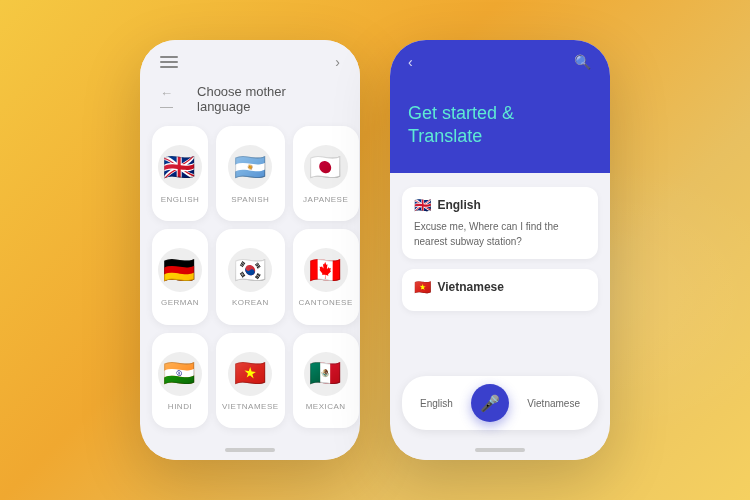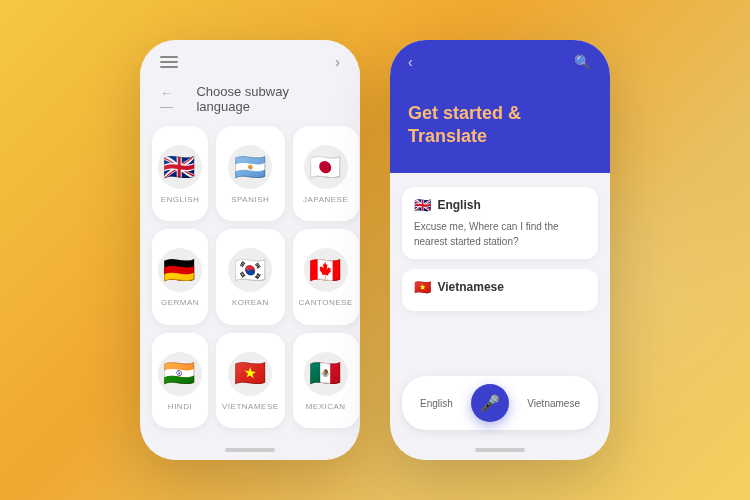--- a/index.html
+++ b/index.html
@@ -170,22 +170,22 @@
       font-size: 14px;
     }
 
     .search-icon-white {
       color: rgba(255,255,255,0.8);
       font-size: 14px;
     }
 
     .app-title {
       font-size: 18px;
-      font-weight: 700;
-      color: #fdba74;
+      font-weight: 400;
+      color: #5eead4;
       line-height: 1.3;
       margin-top: 32px;
     }
 
     .phone-right .content-section {
       flex: 1;
       background: #f2f2f7;
       padding: 14px 12px;
       display: flex;
       flex-direction: column;
@@ -275,21 +275,21 @@
   <div class="status-bar">
     <div class="hamburger-icon">
       <span></span>
         <span></span>
         <span></span>
     </div>
     <span class="chevron-right">›</span>
   </div>
   <div class="header">
     <span class="back-arrow">← —</span>
-    <span class="header-title">Choose subway language</span>
+    <span class="header-title">Choose mother language</span>
   </div>
   <div class="lang-grid">
   <div class="lang-item">
         <div class="flag-circle">🇬🇧</div>
         <span class="lang-label">ENGLISH</span>
       </div>
       <div class="lang-item">
         <div class="flag-circle">🇦🇷</div>
         <span class="lang-label">SPANISH</span>
       </div>
@@ -335,21 +335,21 @@
     </div>
     <div class="app-title">Get started
 &amp; Translate</div>
   </div>
   <div class="content-section">
     <div class="translation-card">
       <div class="card-lang-header">
         <span class="flag-small">🇬🇧</span>
         <span class="card-lang-name">English</span>
       </div>
-      <p class="card-text">Excuse me, Where can I find the nearest started station?</p>
+      <p class="card-text">Excuse me, Where can I find the nearest subway station?</p>
     </div>
     <div class="translation-card">
       <div class="card-lang-header">
         <span class="flag-small">🇻🇳</span>
         <span class="card-lang-name">Vietnamese</span>
       </div>
     </div>
   </div>
   <div class="bottom-bar">
     <span class="lang-btn">English</span>

